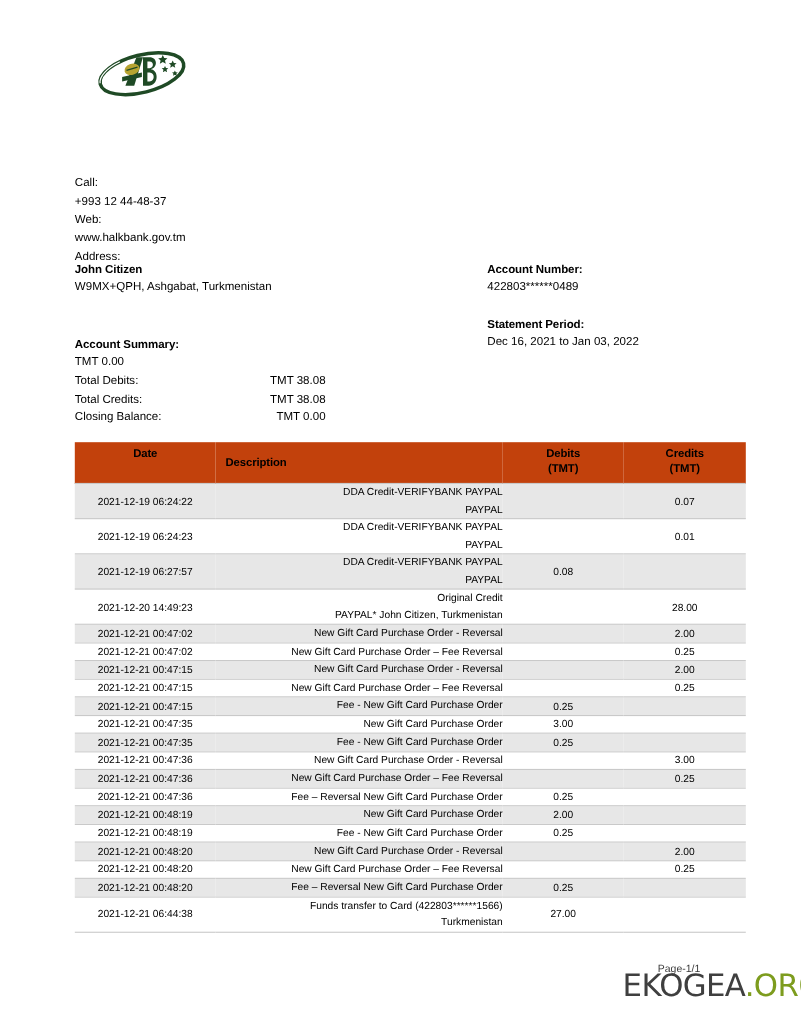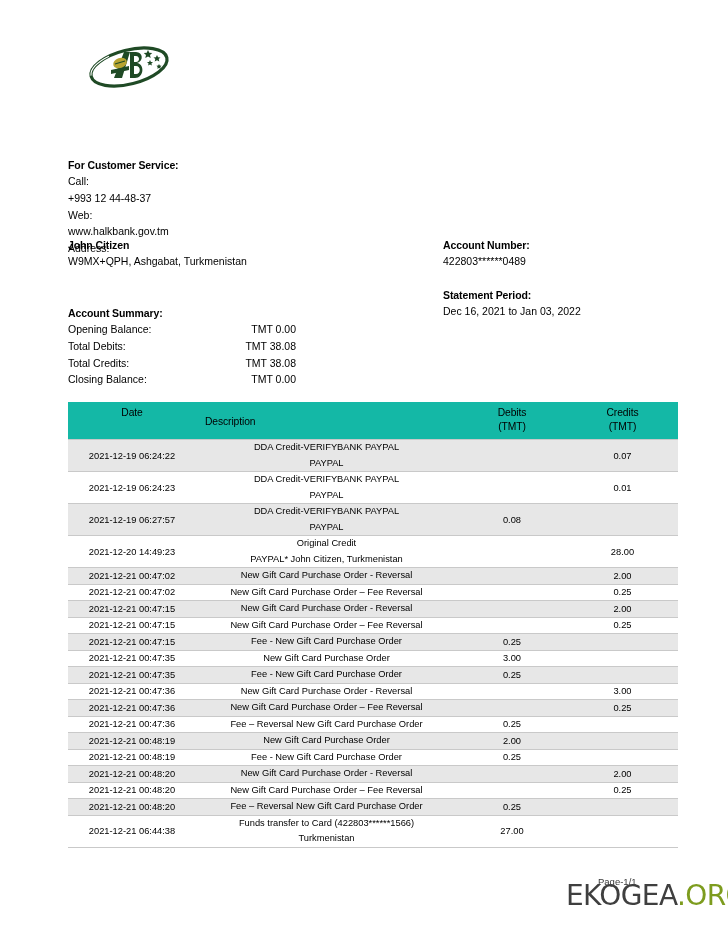--- a/index.html
+++ b/index.html
@@ -53,22 +53,22 @@
   .txn-table {
     position: absolute;
     left: 68px;
     top: 402px;
     width: 601px;
     border-collapse: collapse;
     table-layout: fixed;
     font-size: 9.3px;
   }
   .txn-table th {
-    background: #14b8a6;
-    font-weight: normal;
+    background: #c2410c;
+    font-weight: bold;
     font-size: 10.3px;
     letter-spacing: -0.1px;
     padding: 5px 0 7px 0;
     vertical-align: top;
     border: none;
   }
   .th-date   { width: 128px; text-align: center; }
   .th-desc   { width: 252px; text-align: left; padding-left: 9px !important; }
   .th-debit  { width: 110px; text-align: center; }
   .th-credit { width: 111px; text-align: center; }
@@ -85,21 +85,21 @@
   }
   .txn-table tr.alt td { background: #e7e7e7; }
   .txn-table tr.plain td { background: #ffffff; }
 
   .c-date {
     text-align: center;
     padding: 3px 0;
     white-space: nowrap;
   }
   .c-desc {
-    text-align: center;
+    text-align: right;
     padding: 3px 0 3px 9px;
     line-height: 15.5px;
   }
   .c-desc .l2 { display: block; }
   .c-amt {
     text-align: center;
     padding: 3px 0 3px 14px;
     white-space: nowrap;
   }
 
@@ -149,21 +149,20 @@
     <g fill="#1f4a25">
       <path d="M62 14 l1.3 2.7 2.9 .3 -2.2 2 .7 2.9 -2.7-1.5 -2.7 1.5 .7-2.9 -2.2-2 2.9-.3 Z"></path>
       <path d="M71 19 l1.1 2.2 2.4 .3 -1.8 1.6 .6 2.4 -2.3-1.2 -2.3 1.2 .6-2.4 -1.8-1.6 2.4-.3 Z"></path>
       <path d="M64 24 l.9 1.9 2.1 .2 -1.6 1.4 .5 2.1 -1.9-1.1 -1.9 1.1 .5-2.1 -1.6-1.4 2.1-.2 Z"></path>
       <path d="M73 28 l.8 1.6 1.8 .2 -1.3 1.2 .4 1.8 -1.7-.9 -1.7 .9 .4-1.8 -1.3-1.2 1.8-.2 Z"></path>
     </g>
   </svg>
 </div>
 
 <div class="block" style="left:68px; top:158px;">
-  <div class="hdg">For Customer Service:</div>
   <div class="line cs-row">
     <span class="cs-label">Call:</span>
     <span>+993 12 44-48-37</span>
   </div>
   <div class="line cs-row">
     <span class="cs-label">Web:</span>
     <span>www.halkbank.gov.tm</span>
   </div>
   <div class="line cs-row">
     <span class="cs-label">Address:</span>
@@ -178,21 +177,20 @@
 <div class="block" style="left:443px; top:238px;">
   <div class="hdg">Account Number:</div>
   <div class="line">422803******0489</div>
   <div class="hdg" style="margin-top:18px;">Statement Period:</div>
   <div class="line">Dec 16, 2021 to Jan 03, 2022</div>
 </div>
 
 <div class="block" style="left:68px; top:306px;">
   <div class="hdg">Account Summary:</div>
   <div class="line sum-row">
-    <span class="sum-label">Opening Balance:</span>
     <span class="sum-val">TMT 0.00</span>
   </div>
   <div class="line sum-row">
     <span class="sum-label">Total Debits:</span>
     <span class="sum-val">TMT 38.08</span>
   </div>
   <div class="line sum-row">
     <span class="sum-label">Total Credits:</span>
     <span class="sum-val">TMT 38.08</span>
   </div>

